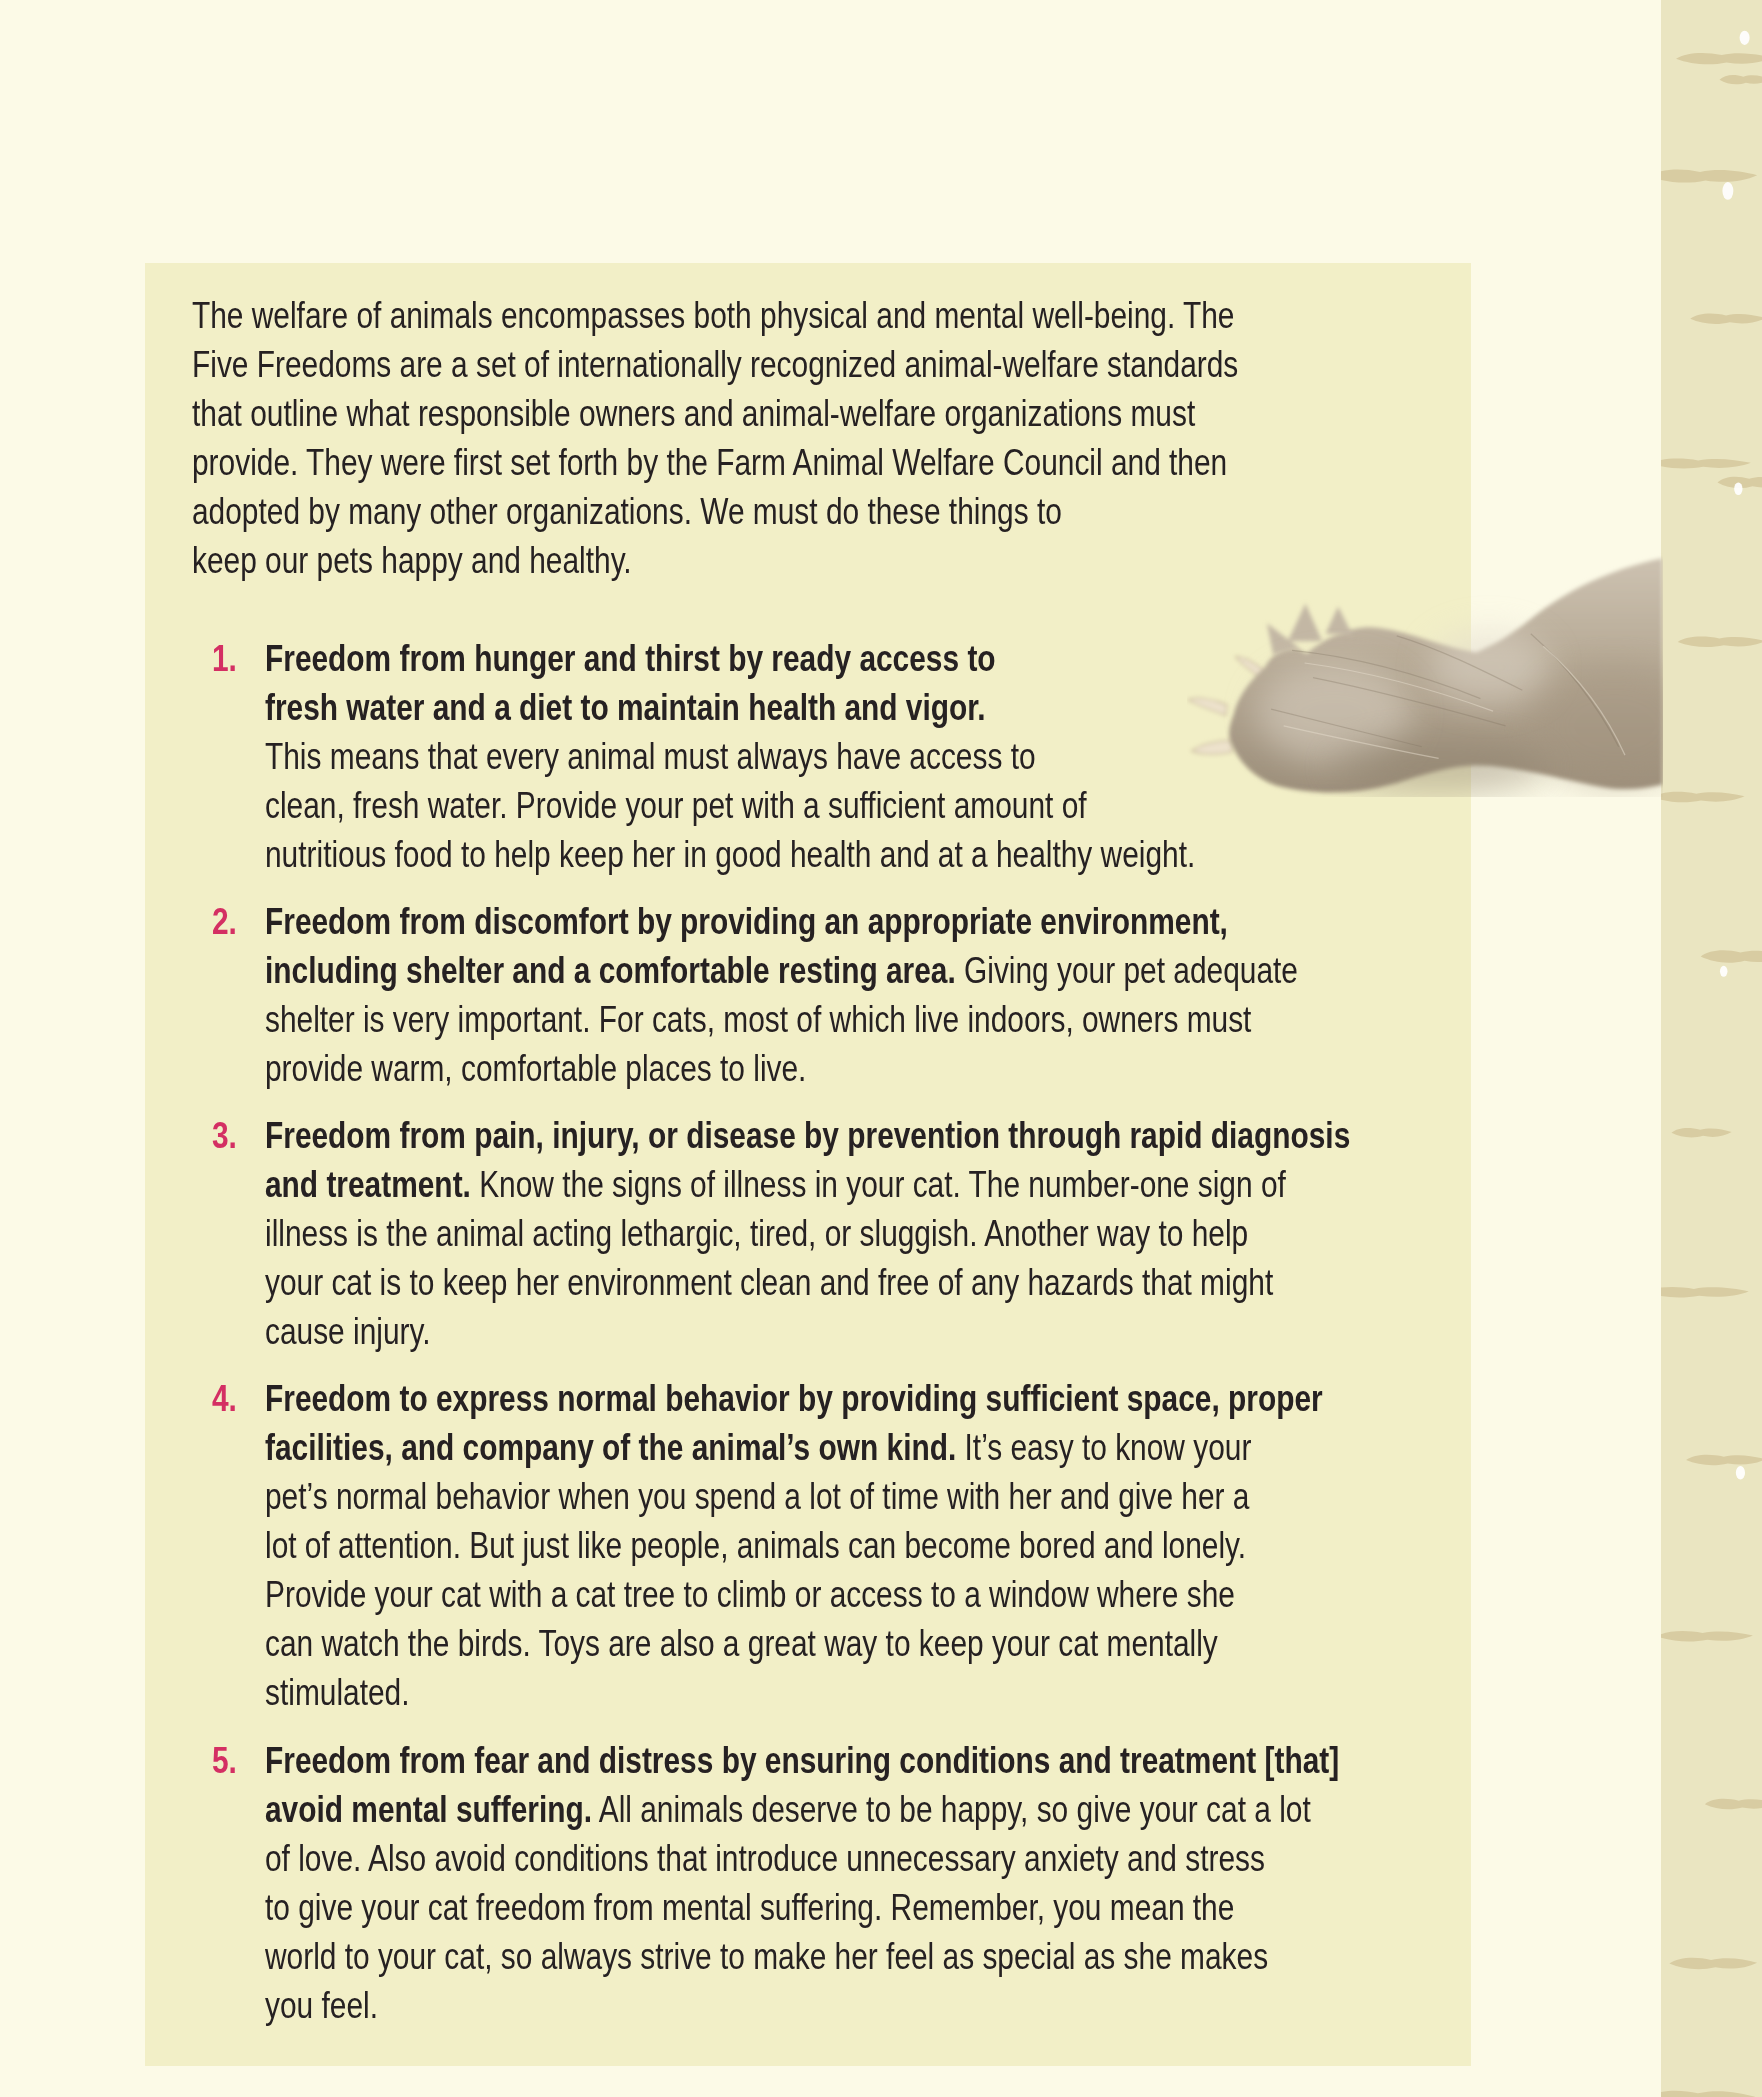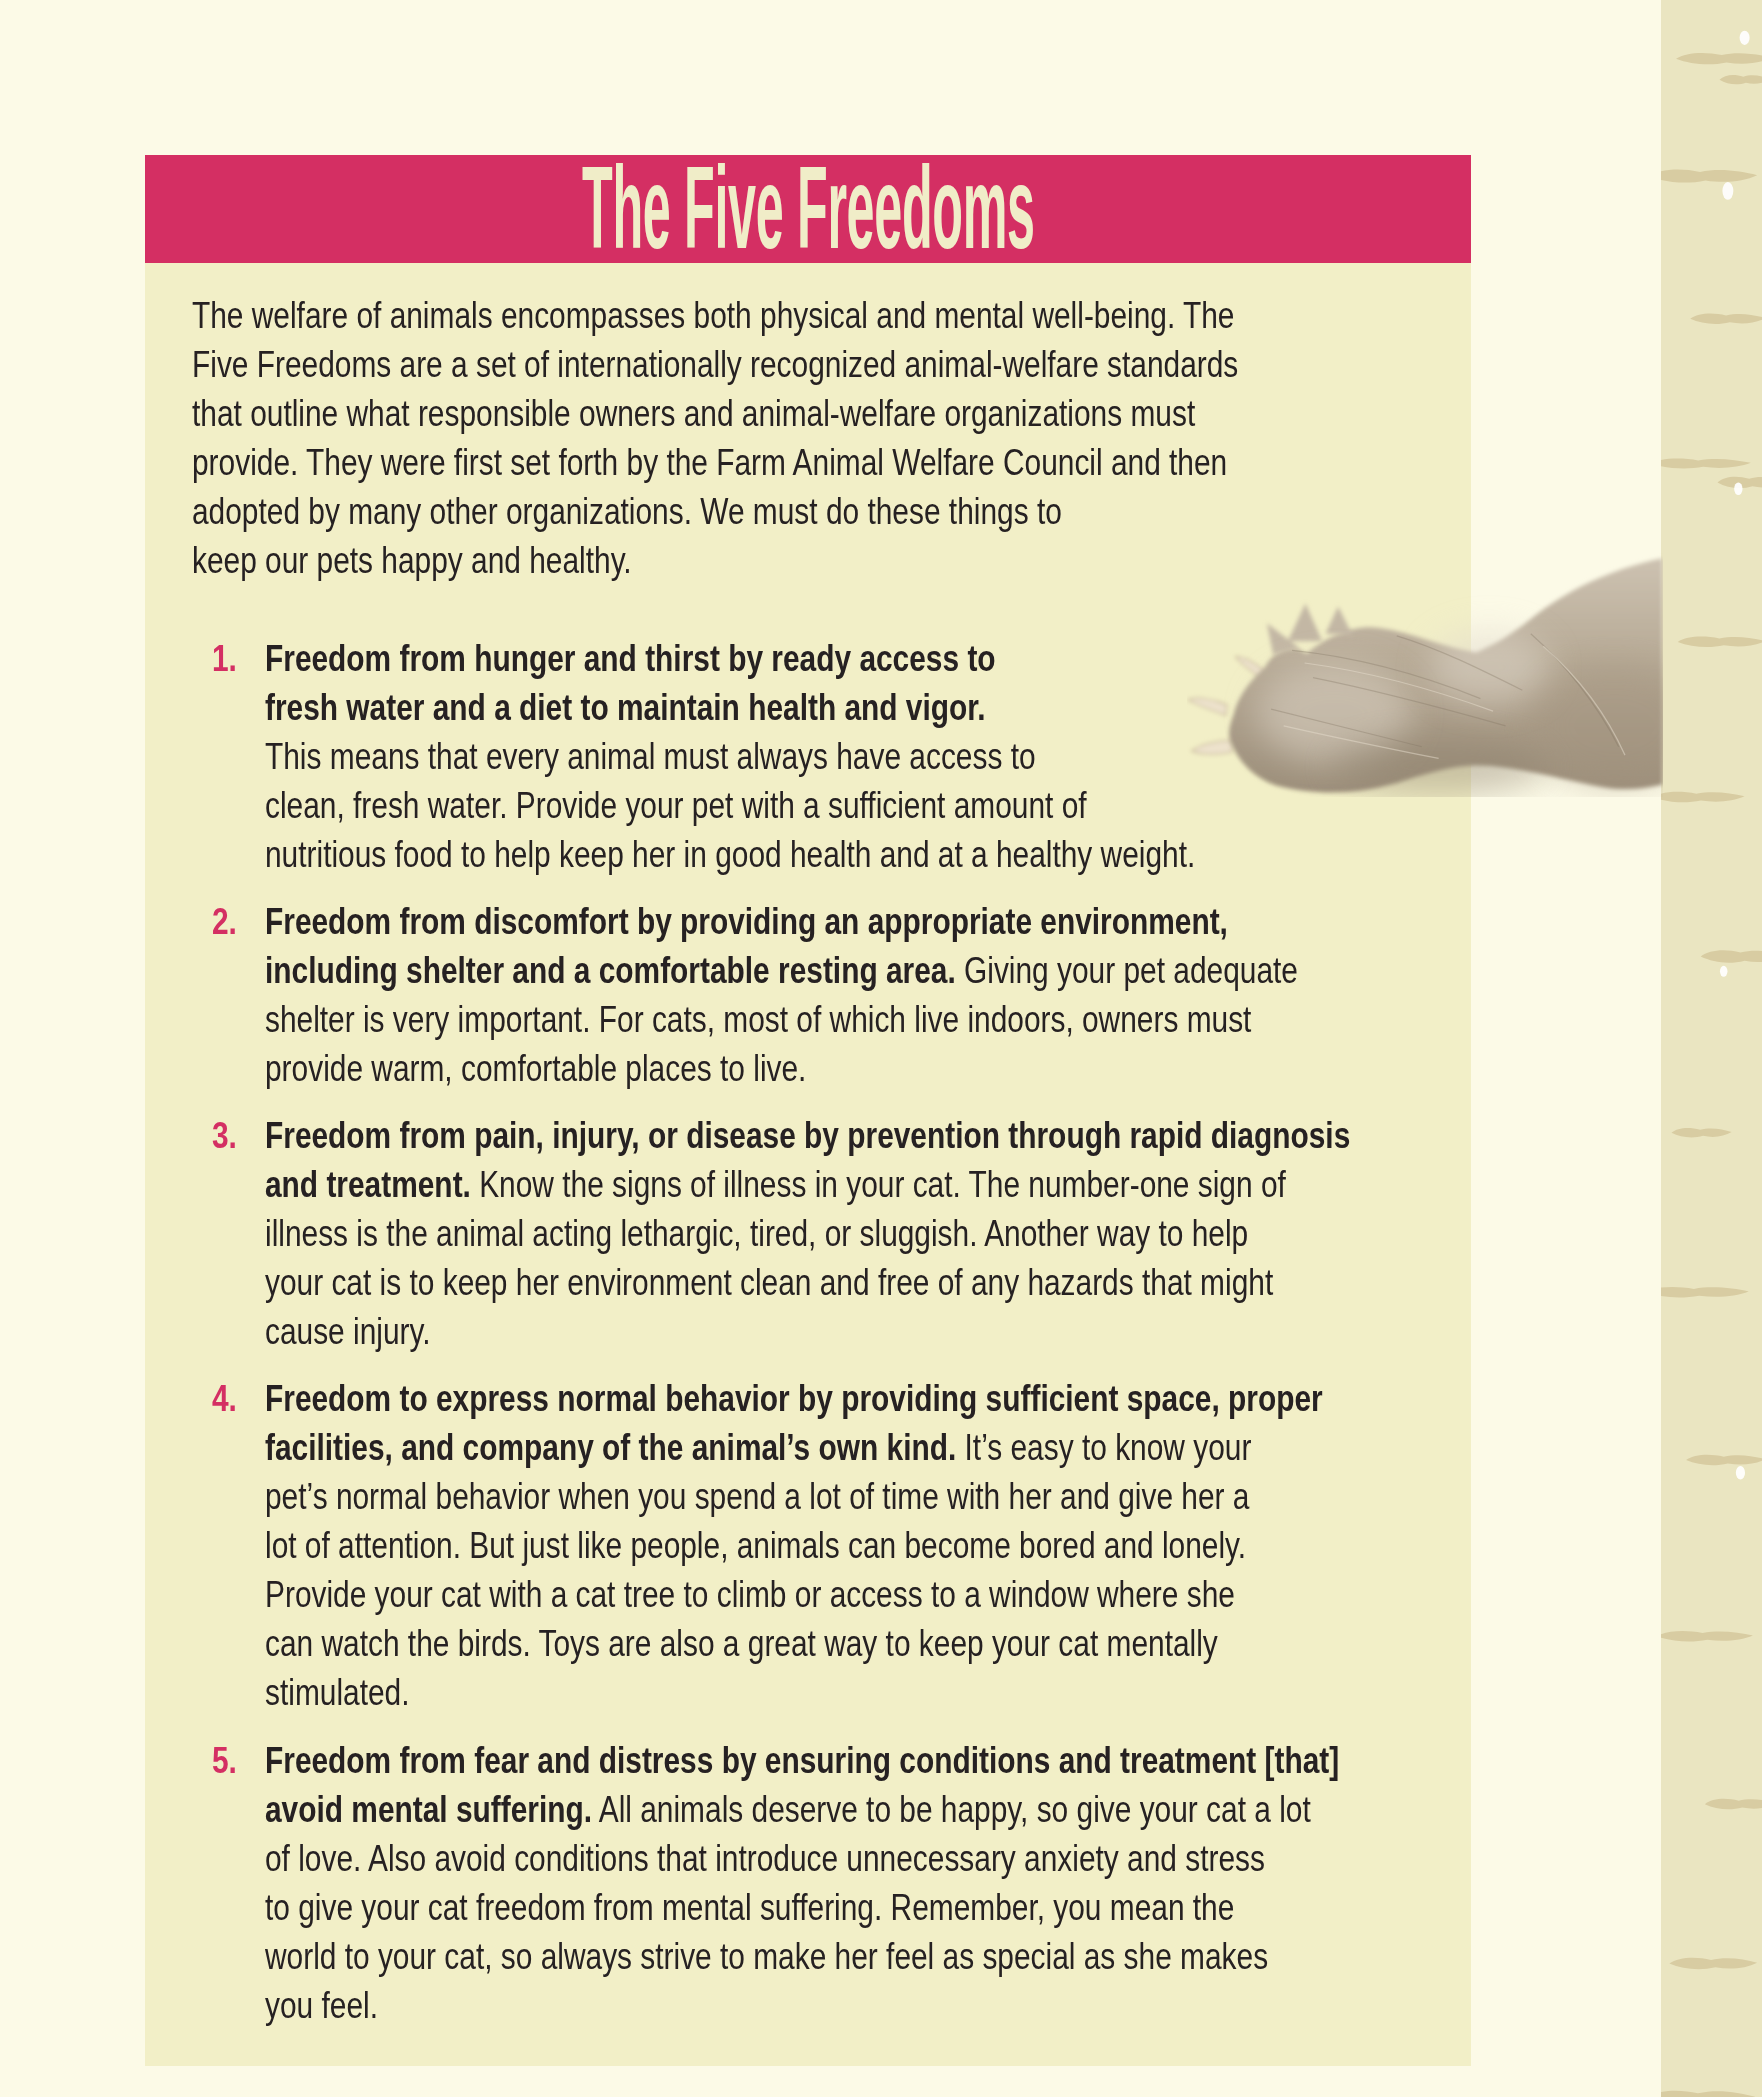--- a/index.html
+++ b/index.html
@@ -92,23 +92,20 @@
         <ellipse cx="160" cy="455" rx="13" ry="21"></ellipse>
         <ellipse cx="185" cy="1165" rx="10" ry="15"></ellipse>
         <ellipse cx="150" cy="2315" rx="9" ry="13"></ellipse>
         <ellipse cx="190" cy="3510" rx="11" ry="16"></ellipse>
         <ellipse cx="120" cy="5160" rx="20" ry="28"></ellipse>
         <ellipse cx="200" cy="90" rx="12" ry="17"></ellipse>
       </g>
     </svg>
   </div>
 
-  <div class="banner">
-    <h1 class="banner-title"><span class="squeeze">The Five Freedoms</span></h1>
-  </div>
 
   <div class="content-box"></div>
 
   <div class="intro cond">The welfare of animals encompasses both physical and mental well-being. The
 Five Freedoms are a set of internationally recognized animal-welfare standards
 that outline what responsible owners and animal-welfare organizations must
 provide. They were first set forth by the Farm Animal Welfare Council and then
 adopted by many other organizations. We must do these things to
 keep our pets happy and healthy.</div>
 

